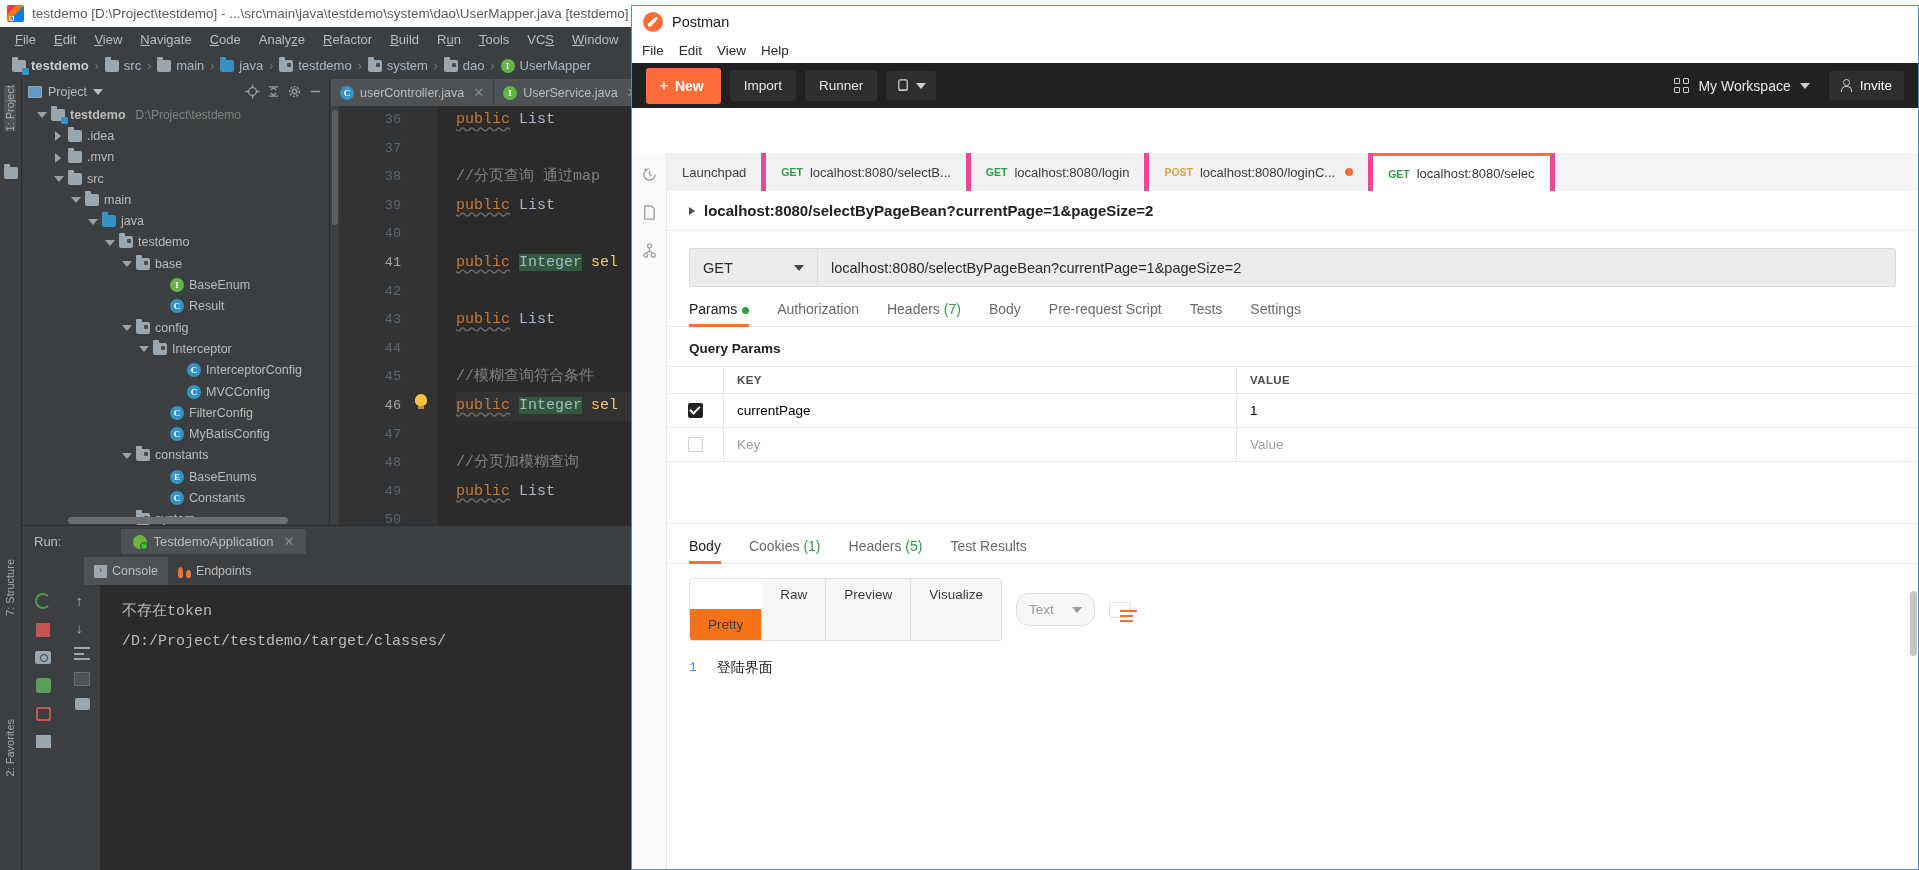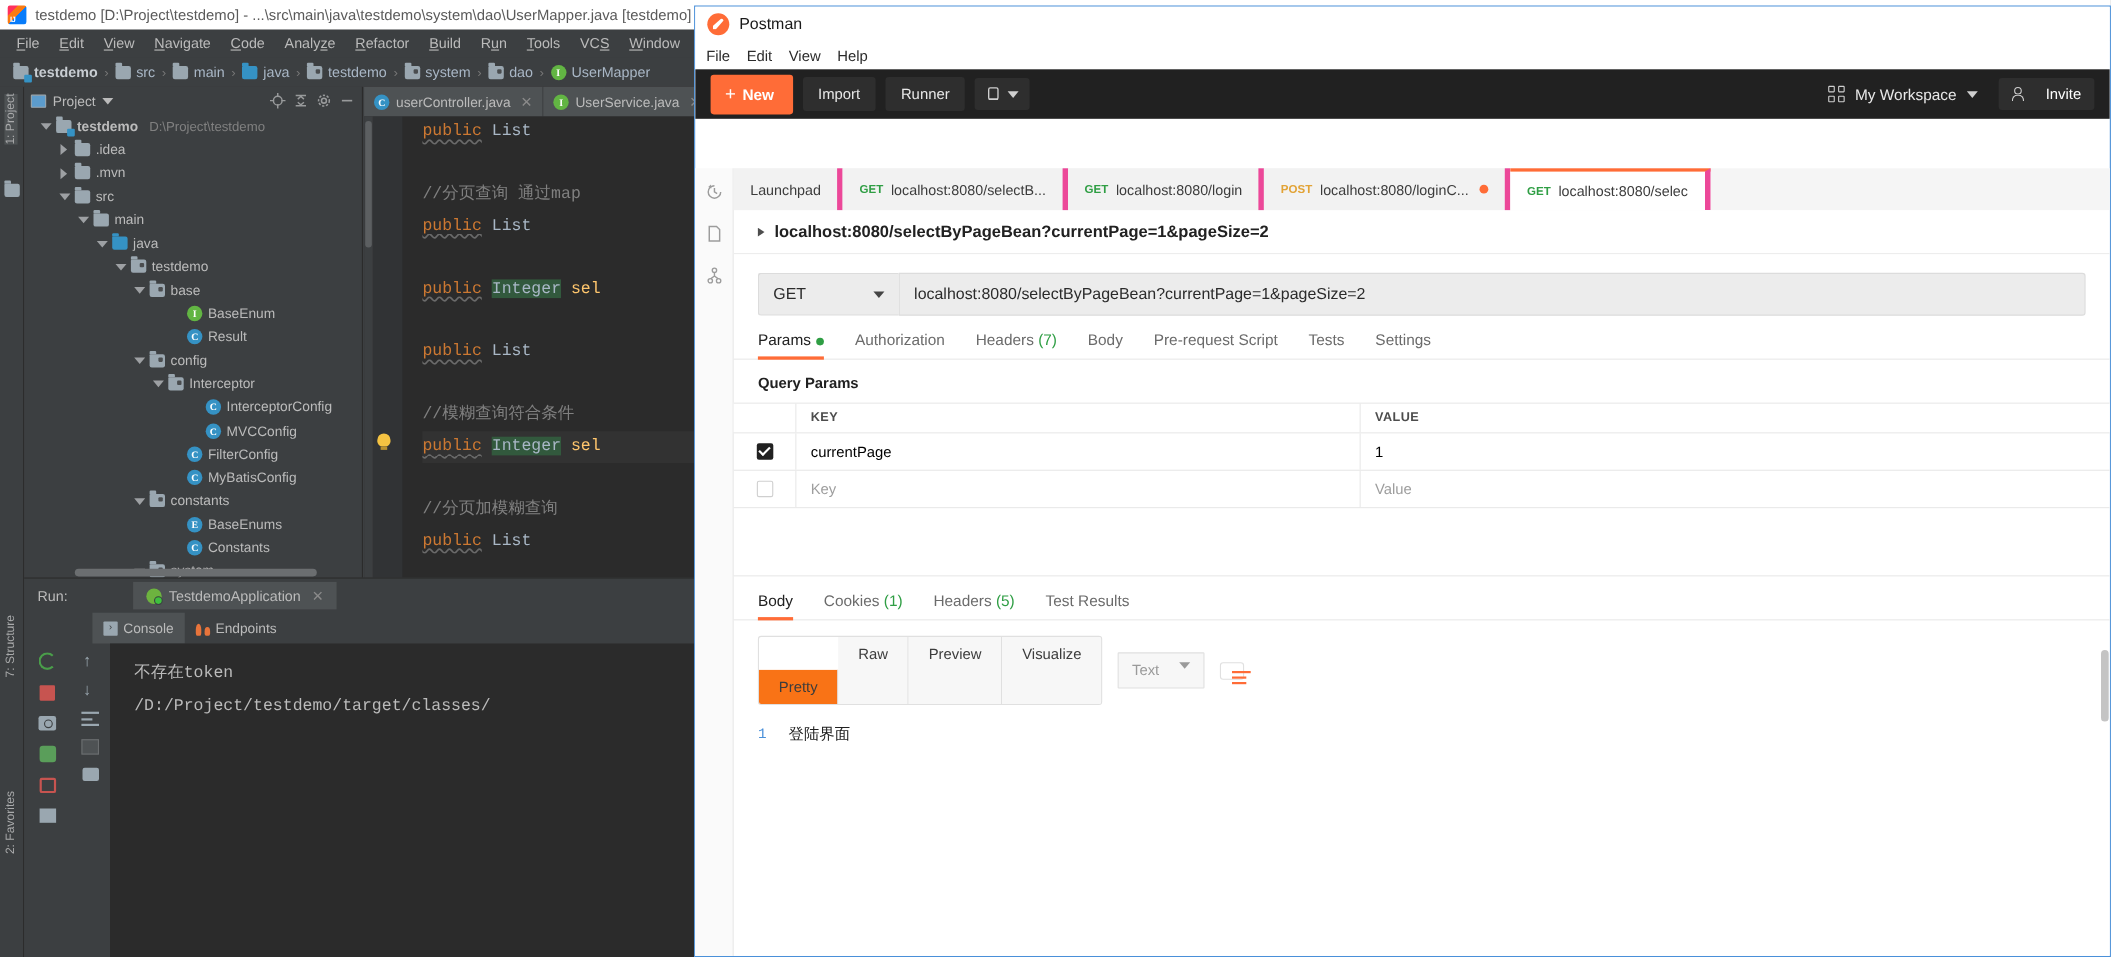--- a/index.html
+++ b/index.html
@@ -214,21 +214,21 @@
   .pm-new .plus { font-size:17px; font-weight:normal; }
   .pm-tbtn {
     background:#2e2e2e; color:#e8e8e8; font-size:13.5px; border:none; border-radius:3px;
     padding: 8px 14px; cursor:pointer;
   }
   .pm-tbtn.sq { padding: 7px 10px; display:flex; align-items:center; gap:5px; }
   .pm-spacer { flex: 1; }
   .pm-ws { color:#e8e8e8; font-size:14px; display:flex; align-items:center; gap:9px; padding: 6px 10px; cursor:pointer;}
   .grid4 { width:15px;height:15px;display:grid;grid-template-columns:1fr 1fr;grid-gap:3px;}
   .grid4 i { background:transparent; border:1.5px solid #cfcfcf; border-radius:1px; }
-  .pm-invite { background:#2e2e2e; color:#fff; font-size:13.5px; border-radius:3px; padding:7px 12px; display:flex;align-items:center;gap:18px;cursor:pointer;}
+  .pm-invite { background:#2e2e2e; color:#fff; font-size:13.5px; border-radius:3px; padding:7px 12px; display:flex;align-items:center;gap:6px;cursor:pointer;}
   .person { width:13px;height:13px;position:relative;}
   .person::before{content:"";position:absolute;left:2px;top:0;width:5px;height:5px;border:1.5px solid #cfcfcf;border-radius:50%;}
   .person::after{content:"";position:absolute;left:0;top:7px;width:9px;height:5px;border:1.5px solid #cfcfcf;border-bottom:none;border-radius:5px 5px 0 0;}
 
   .pm-main { position:absolute; top: 147px; left:0; right:0; bottom:0; display:flex; background:#fff; }
   .pm-rail { width: 35px; background:#fafafa; border-right:1px solid #e8e8e8; padding-top: 13px;
              display:flex; flex-direction:column; align-items:center; gap: 21px; }
   .rail-ic { width:17px; height:17px; opacity:.65; }
   .pm-content { flex:1; display:flex; flex-direction:column; min-width:0; }
 
@@ -285,22 +285,22 @@
   .chk::after{content:"";position:absolute;left:4px;top:1px;width:4px;height:8px;border:solid #fff;border-width:0 2px 2px 0;transform:rotate(45deg);}
   .pm-tbl-pad { height: 62px; border-bottom:1px solid #e8e8e8; }
 
   .pm-resptabs { display:flex; align-items:flex-end; padding: 14px 22px 0 22px; border-bottom:1px solid #e8e8e8; }
   .pm-toolrow { display:flex; align-items:center; gap:0; padding: 14px 22px; }
   .seg { border:1px solid #e0e0e0; display:flex; border-radius:3px; overflow:hidden; }
   .segb { padding: 8px 18px; font-size:13.5px; color:#3c3c3c; background:#f7f7f7; border-right:1px solid #e0e0e0; cursor:pointer;}
   .segb:last-child { border-right:none; }
   .segb.active { background:#f97316;margin-top:30px; }
   .fmt-sel {
-    margin-left: 14px; border:1px solid #e0e0e0; border-radius:1px; padding: 8px 12px;
-    font-size:13.5px; color:#9a9a9a; display:flex; align-items:flex-start; gap: 18px; background:#f7f7f7; cursor:pointer;
+    margin-left: 14px; border:1px solid #e0e0e0; border-radius:13px; padding: 8px 12px;
+    font-size:13.5px; color:#9a9a9a; display:flex; align-items:center; gap: 18px; background:#f7f7f7; cursor:pointer;
   }
   .wrapbtn { margin-left:14px; border:1px solid #e0e0e0; border-radius:3px; padding:7px 10px; background:#fff; cursor:pointer;}
   .wrap-ic { width:17px;height:13px;position:relative;}
   .wrap-ic::before{content:"";position:absolute;left:0;top:0;width:17px;height:2px;background:#ff6c37;}
   .wrap-ic::after{content:"";position:absolute;left:0;top:5px;width:13px;height:2px;background:#ff6c37;
      box-shadow: 0 5px 0 -0px #ff6c37;}
   .resp-body { padding: 4px 22px 0 22px; display:flex; gap: 20px; font-size:14px; }
   .resp-gutter { color:#4a90d9; font-family:"Liberation Mono", monospace; font-size:13px; padding-top:1px;}
   .resp-content { color:#212121; }
   .pm-scrollthumb { position:absolute; right:1px; top:585px; width:7px; height:65px; background:#c4c4c4; border-radius:4px;}
@@ -548,20 +548,37 @@
         <span class="ic-circ i">I</span>
         <span>UserService.java</span>
         <span class="x">✕</span>
       </div>
     </div>
 
     <div class="code-area">
       <div class="gutter-scroll">
           <div class="thumb"></div>
         </div>
+      <div class="linenums" id="lnum-host">
+          <div class="lnum">36</div>
+          <div class="lnum">37</div>
+          <div class="lnum">38</div>
+          <div class="lnum">39</div>
+          <div class="lnum">40</div>
+          <div class="lnum cur">41</div>
+          <div class="lnum">42</div>
+          <div class="lnum">43</div>
+          <div class="lnum">44</div>
+          <div class="lnum">45</div>
+          <div class="lnum cur">46</div>
+          <div class="lnum">47</div>
+          <div class="lnum">48</div>
+          <div class="lnum">49</div>
+          <div class="lnum">50</div>
+        </div>
       <div class="gutter2">
         <div class="bulb" style="left:4px; top:288px;">
           <div class="bulb-g"></div>
         </div>
       </div>
       <div class="codetext" id="code-host">
           <div class="cline"><span class="kw wavy">public</span> <span class="ty">List<user></user></span><span class="mth"></span></div>
           <div class="cline">&nbsp;</div>
           <div class="cline"><span class="cm">//分页查询  通过map</span></div>
           <div class="cline"><span class="kw wavy">public</span> <span class="ty">List<user></user></span><span class="mth"></span></div>

